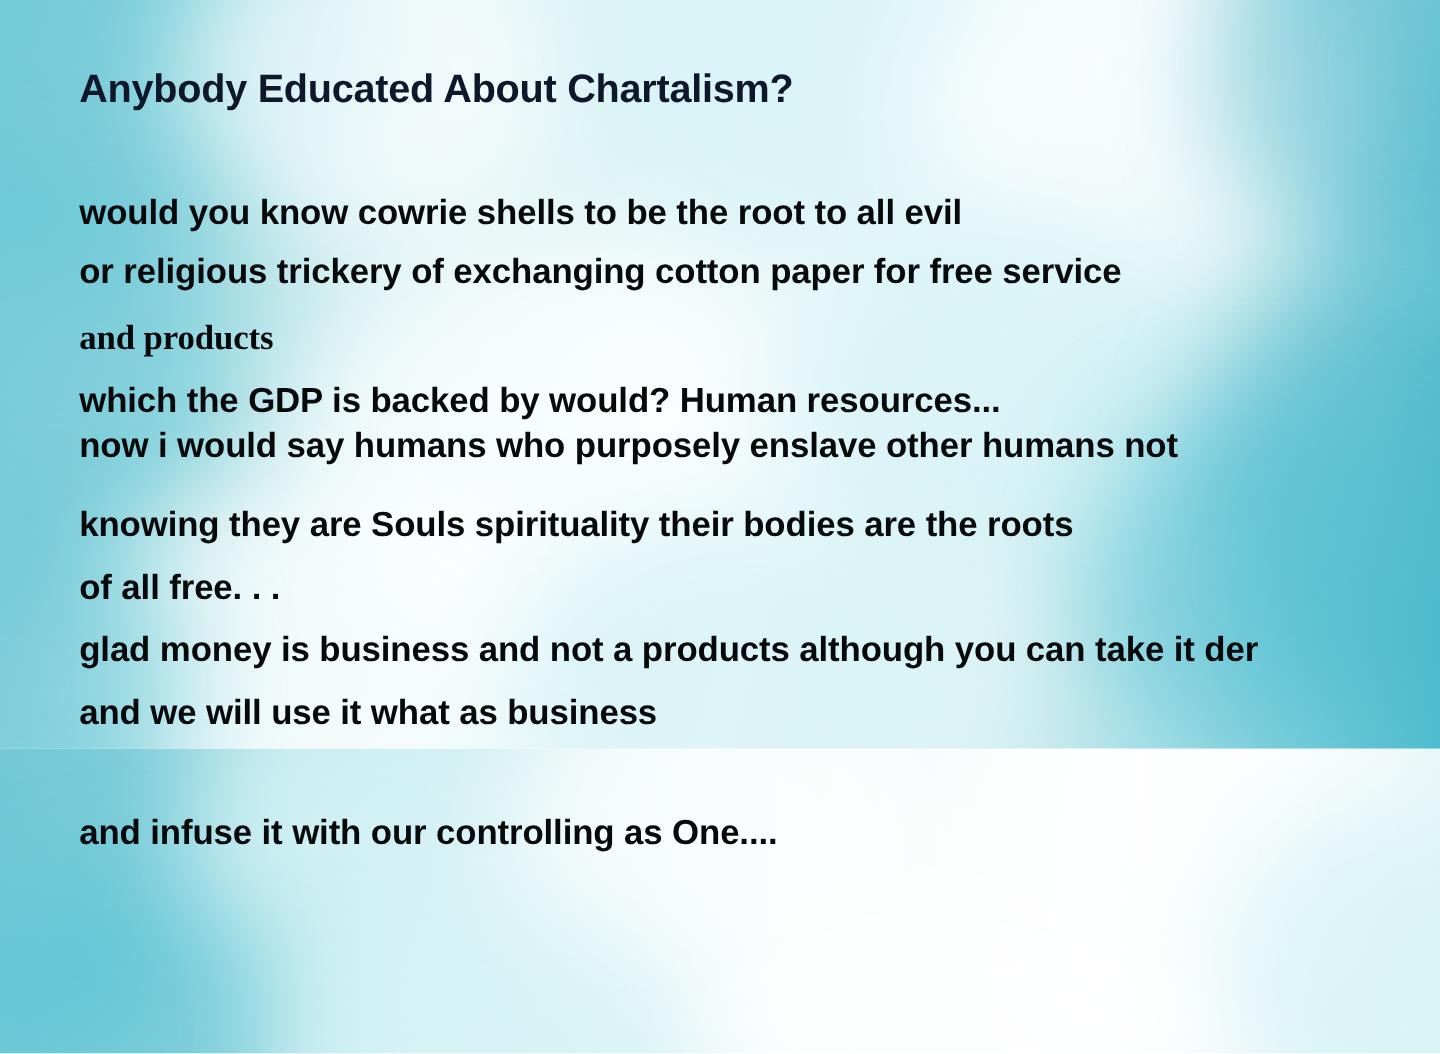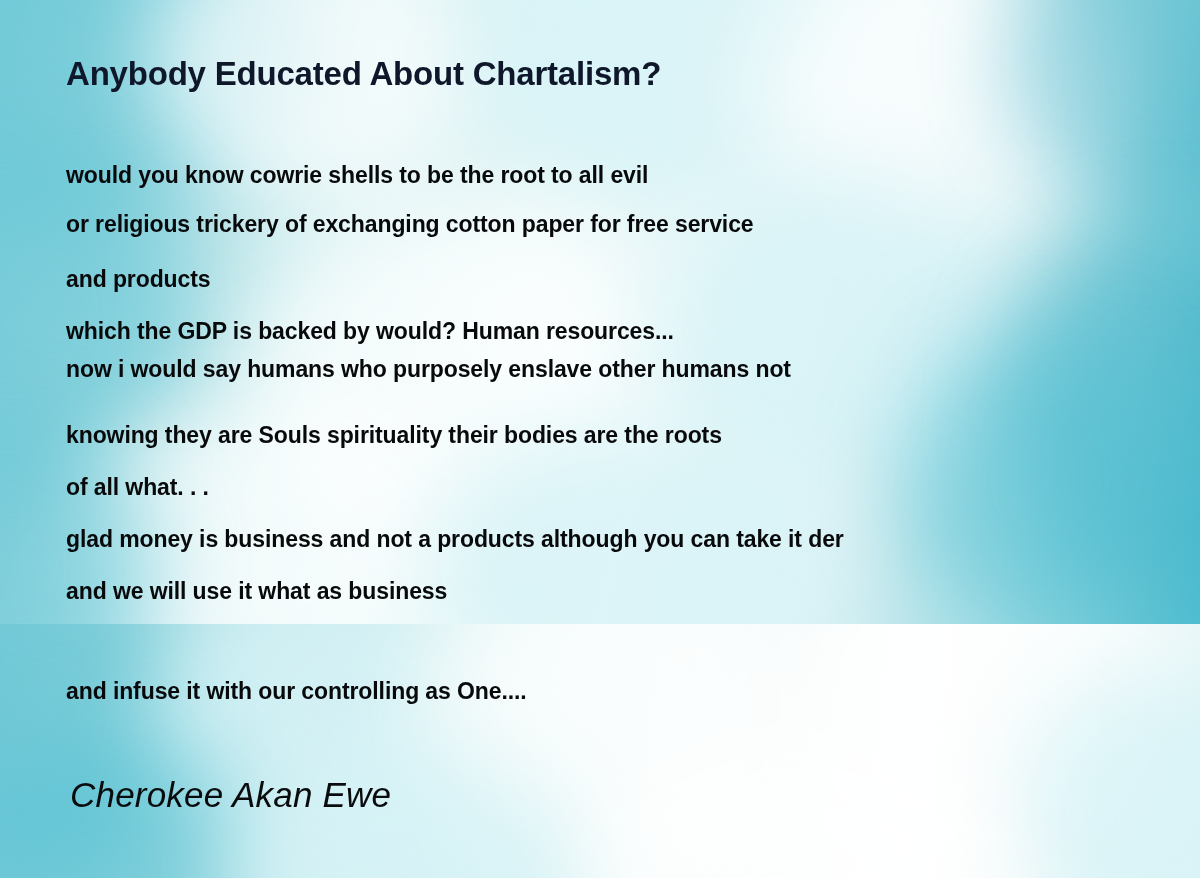--- a/index.html
+++ b/index.html
@@ -103,21 +103,21 @@
     left: 66px;
     top: 55px;
     white-space: pre;
     color: #0f172a;
     font-size: 33px;
     font-weight: bold;
     letter-spacing: -0.2px;
   }
 
   .body-line {
-    font-size: 23px;
+    font-size: 29px;
   }
 
   #poem-signature {
     position: absolute;
     left: 70px;
     top: 775px;
     white-space: pre;
     color: #0a0b0d;
     font-size: 35px;
     font-style: italic;
@@ -159,26 +159,25 @@
     <div class="blob light" style="left:600px;  top:120px;  width:400px; height:270px;"></div>
   </div>
 
   <div id="text-layer">
 
     <div id="poem-title">Anybody Educated About Chartalism?</div>
 
     <div id="poem-body">
       <div class="line body-line" style="top:162px;">would you know cowrie shells to be the root to all evil</div>
       <div class="line body-line" style="top:211px;">or religious trickery of exchanging cotton paper for free service</div>
-      <div class="line body-line" style="top:266px;">and products</div>
+      <div class="line body-line" style="top:266px;font-family:Liberation Serif, serif;">and products</div>
       <div class="line body-line" style="top:318px;">which the GDP is backed by would? Human resources...</div>
       <div class="line body-line" style="top:356px;">now i would say humans who purposely enslave other humans not</div>
       <div class="line body-line" style="top:422px;">knowing they are Souls spirituality their bodies are the roots</div>
-      <div class="line body-line" style="top:474px;">of all what. . .</div>
+      <div class="line body-line" style="top:474px;">of all free. . .</div>
       <div class="line body-line" style="top:526px;">glad money is business and not a products although you can take it der</div>
       <div class="line body-line" style="top:578px;">and we will use it what as business</div>
       <div class="line body-line" style="top:678px;">and infuse it with our controlling as One....</div>
     </div>
 
-    <div id="poem-signature">Cherokee Akan Ewe</div>
 
   </div>
 </div>
 
 </body></html>

